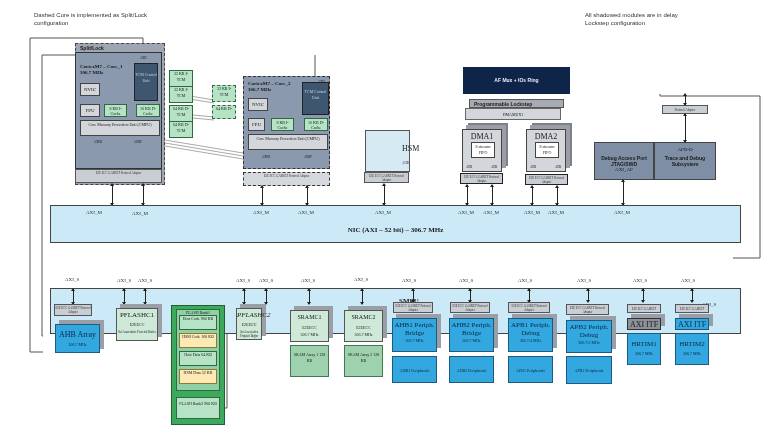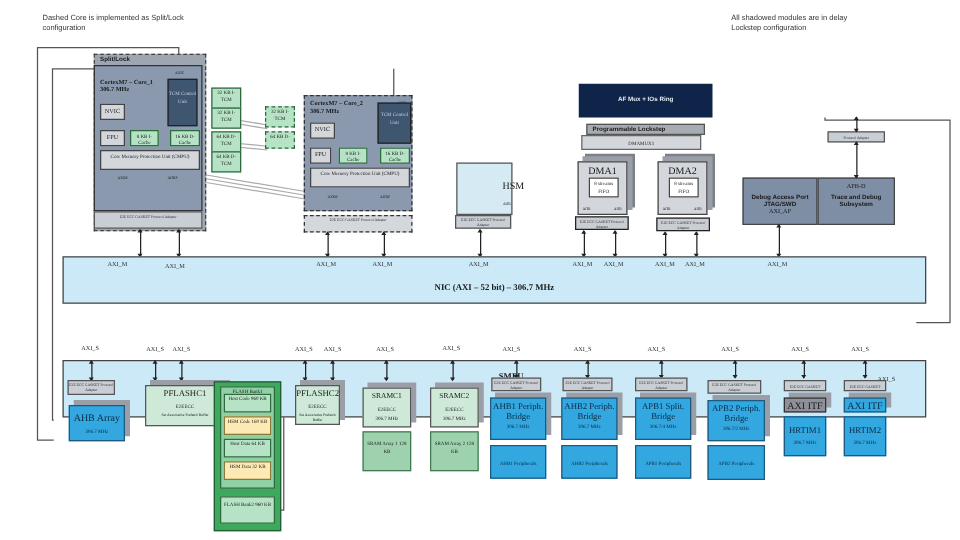--- a/index.html
+++ b/index.html
@@ -197,38 +197,38 @@
 <div class="vline arrow-up arrow-dn" style="left:588px;top:289px;height:13px;"></div>
 <div class="vline arrow-up arrow-dn" style="left:643px;top:289px;height:13px;"></div>
 <div class="vline arrow-up arrow-dn" style="left:692px;top:289px;height:13px;"></div>
 
 <div class="blk gasket" style="left:54px;top:304px;width:38px;height:12px;">E2E ECC GASKET Protocol Adapter</div>
 <div class="blk blue shadow" style="left:55px;top:324px;width:45px;height:29px;">
   <div style="font-size:8px;line-height:9px;margin-top:5px;">AHB Array</div>
   <div style="font-size:4px;margin-top:3px;">306.7 MHz</div>
 </div>
 
-<div class="blk lightgreen shadow" style="left:116px;top:308px;width:64px;height:33px;">
+<div class="blk lightgreen shadow" style="left:116px;top:308px;width:42px;height:33px;">
   <div style="font-size:7px;line-height:8px;margin-top:2px;">PFLASHC1</div>
   <div style="font-size:4px;margin-top:3px;">E2EECC</div>
   <div style="font-size:3px;line-height:4px;margin-top:2px;">Set Associative Prefetch Buffer</div>
 </div>
 
 <div class="blk" style="left:171px;top:305px;width:54px;height:120px;background:#3ca95c;border:1px solid #1f5f33;">
   <div class="abs" style="left:4px;top:3px;width:44px;height:82px;background:#8fd0a4;border:1px solid #2d6b3c;">
     <div style="font-size:4px;line-height:5px;">FLASH Bank1</div>
     <div class="abs green" style="left:2px;top:5px;width:38px;height:15px;font-size:4px;line-height:6px;">Host Code 960 KB</div>
     <div class="abs" style="left:2px;top:23px;width:38px;height:15px;background:#fde9b3;border:1px solid #8a7a3a;font-size:4px;line-height:6px;">HSM Code 160 KB</div>
     <div class="abs green" style="left:2px;top:41px;width:38px;height:15px;font-size:4px;line-height:6px;">Host Data 64 KB</div>
     <div class="abs" style="left:2px;top:59px;width:38px;height:15px;background:#fde9b3;border:1px solid #8a7a3a;font-size:4px;line-height:6px;">HSM Data 32 KB</div>
   </div>
   <div class="abs green" style="left:4px;top:91px;width:44px;height:22px;font-size:4px;line-height:6px;padding-top:3px;">FLASH Bank2 960 KB</div>
 </div>
 
-<div class="blk lightgreen shadow" style="left:236px;top:308px;width:36px;height:32px;">
+<div class="blk lightgreen shadow" style="left:236px;top:308px;width:26px;height:32px;font-style:italic;">
   <div style="font-size:7px;line-height:8px;margin-top:2px;">PFLASHC2</div>
   <div style="font-size:4px;margin-top:3px;">E2EECC</div>
   <div style="font-size:3px;line-height:4px;margin-top:2px;">Set Associative Prefetch Buffer</div>
 </div>
 
 <div class="blk lightgreen shadow" style="left:290px;top:310px;width:39px;height:32px;">
   <div style="font-size:6px;line-height:7px;margin-top:3px;">SRAMC1</div>
   <div style="font-size:4px;margin-top:4px;">E2EECC</div>
   <div style="font-size:4px;margin-top:1px;">306.7 MHz</div>
 </div>
@@ -250,28 +250,28 @@
 
 <div class="blk gasket" style="left:450px;top:302px;width:40px;height:11px;">E2E ECC GASKET Protocol Adapter</div>
 <div class="blk blue shadow" style="left:449px;top:318px;width:45px;height:34px;">
   <div style="font-size:7px;line-height:8px;margin-top:2px;">AHB2 Periph. Bridge</div>
   <div style="font-size:4px;margin-top:1px;">306.7 MHz</div>
 </div>
 <div class="blk blue" style="left:449px;top:356px;width:45px;height:27px;font-size:4px;line-height:27px;">AHB2 Peripherals</div>
 
 <div class="blk gasket" style="left:508px;top:302px;width:42px;height:11px;">E2E ECC GASKET Protocol Adapter</div>
 <div class="blk blue shadow" style="left:508px;top:318px;width:45px;height:34px;">
-  <div style="font-size:7px;line-height:8px;margin-top:2px;">APB1 Split. Bridge</div>
+  <div style="font-size:7px;line-height:8px;margin-top:2px;">APB1 Periph. Debug</div>
   <div style="font-size:4px;margin-top:1px;">306.7/4 MHz</div>
 </div>
 <div class="blk blue" style="left:508px;top:356px;width:45px;height:27px;font-size:4px;line-height:27px;">APB1 Peripherals</div>
 
 <div class="blk gasket" style="left:566px;top:304px;width:43px;height:11px;">E2E ECC GASKET Protocol Adapter</div>
 <div class="blk blue shadow" style="left:566px;top:320px;width:46px;height:33px;">
-  <div style="font-size:7px;line-height:8px;margin-top:2px;">APB2 Periph. Bridge</div>
+  <div style="font-size:7px;line-height:8px;margin-top:2px;">APB2 Periph. Debug</div>
   <div style="font-size:4px;margin-top:1px;">306.7/2 MHz</div>
 </div>
 <div class="blk blue" style="left:566px;top:356px;width:46px;height:28px;font-size:4px;line-height:28px;">APB2 Peripherals</div>
 
 <div class="blk gasket" style="left:627px;top:304px;width:34px;height:9px;font-size:3px;line-height:6px;">E2E ECC GASKET</div>
 <div class="blk shadow" style="left:627px;top:318px;width:34px;height:12px;background:#8d9099;border:1px solid #333;font-size:8px;line-height:11px;">AXI ITF</div>
 <div class="blk blue" style="left:627px;top:333px;width:34px;height:32px;">
   <div style="font-size:7px;line-height:8px;margin-top:6px;">HRTIM1</div>
   <div style="font-size:4px;margin-top:3px;">306.7 MHz</div>
 </div>

